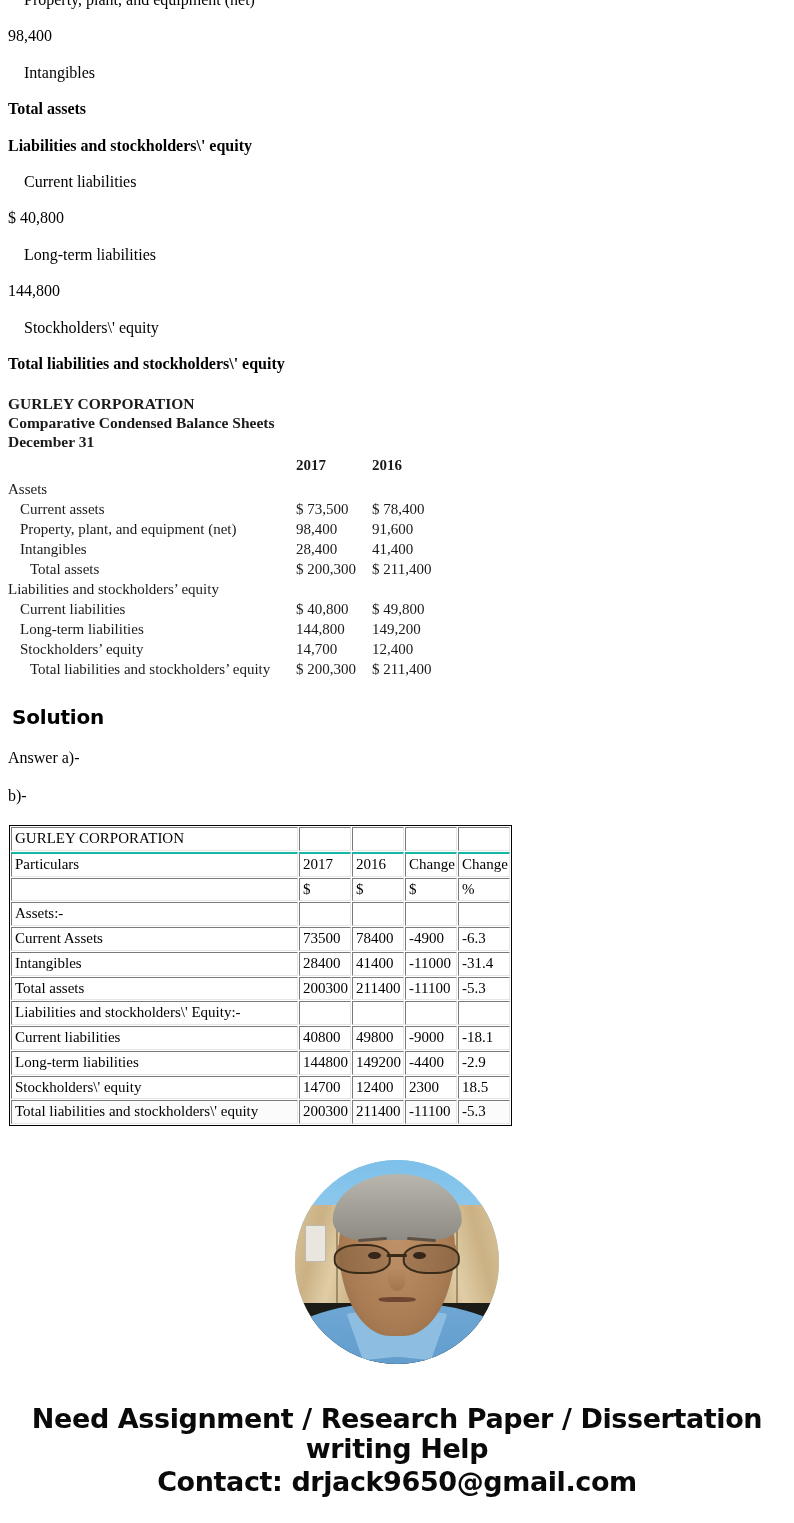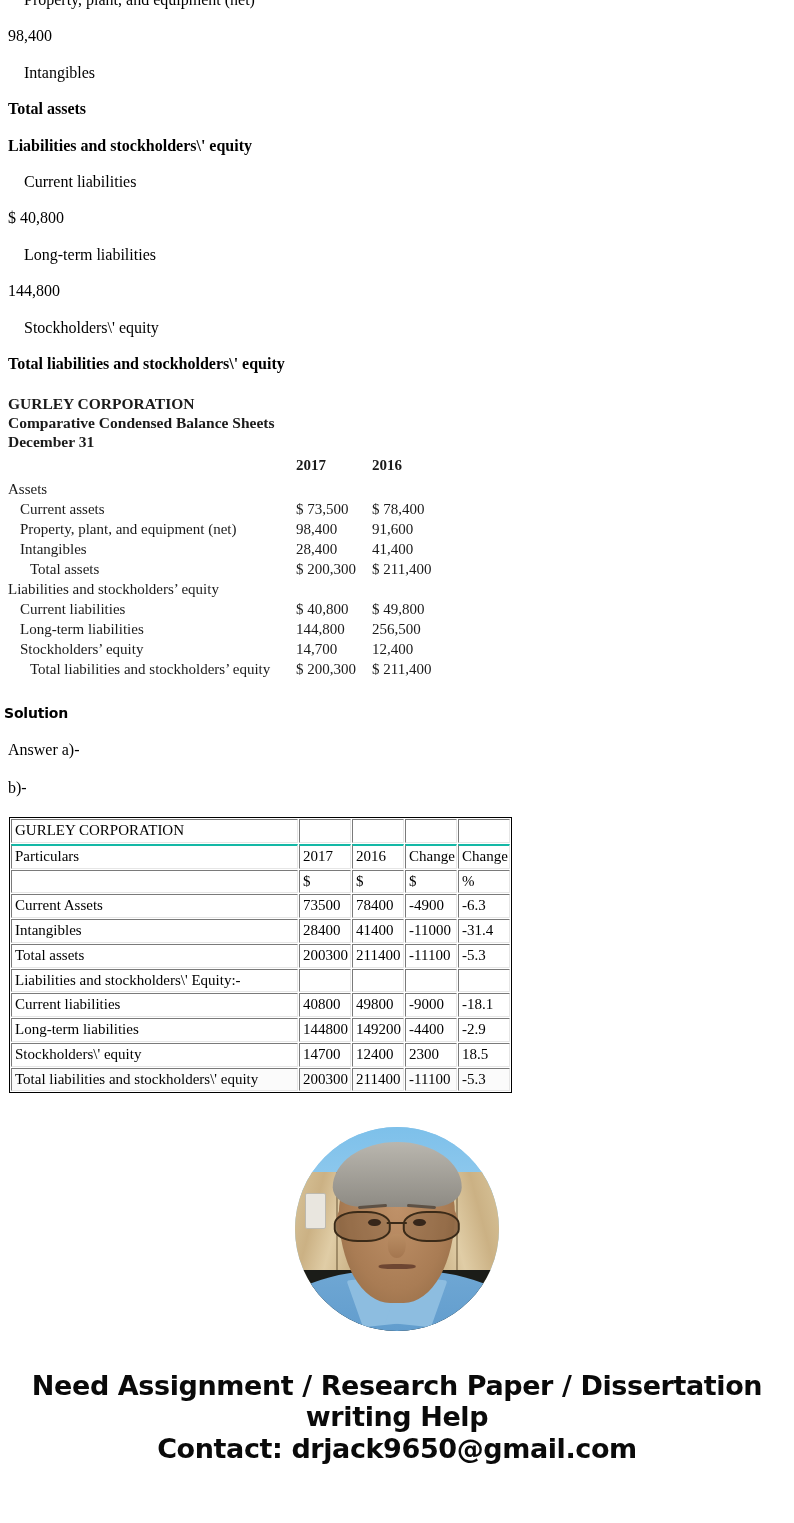--- a/index.html
+++ b/index.html
@@ -72,23 +72,23 @@
   .bs-table tr.hdr td {
     font-weight: bold;
     padding-bottom: 4px;
   }
   .bs-ind1 { padding-left: 12px !important; }
   .bs-ind2 { padding-left: 22px !important; }
 
   
   .solution-h {
     font-family: "DejaVu Sans", "Liberation Sans", sans-serif;
-    font-size: 14px;
+    font-size: 20px;
     font-weight: bold;
-    margin: 26px 0 0 4px;
+    margin: 26px 0 0 12px;
     letter-spacing: -0.2px;
   }
   .answer-line {
     font-family: "Liberation Serif", "DejaVu Serif", serif;
     font-size: 16px;
     margin: 20px 0 0 8px;
   }
 
   
   .ha-wrap {
@@ -333,21 +333,21 @@
           <td class="c-y2"></td>
         </tr>
         <tr>
           <td class="c-label bs-ind1">Current liabilities</td>
           <td class="c-y1">$ 40,800</td>
           <td class="c-y2">$ 49,800</td>
         </tr>
         <tr>
           <td class="c-label bs-ind1">Long-term liabilities</td>
           <td class="c-y1">144,800</td>
-          <td class="c-y2">256,500</td>
+          <td class="c-y2">149,200</td>
         </tr>
         <tr>
           <td class="c-label bs-ind1">Stockholders’ equity</td>
           <td class="c-y1">14,700</td>
           <td class="c-y2">12,400</td>
         </tr>
         <tr>
           <td class="c-label bs-ind2">Total liabilities and stockholders’ equity</td>
           <td class="c-y1">$ 200,300</td>
           <td class="c-y2">$ 211,400</td>
@@ -388,20 +388,27 @@
         </tr>
         <tr>
           <td></td>
           <td>$</td>
           <td>$</td>
           <td>$</td>
           <td>%</td>
         </tr>
       </tbody>
     <tbody id="ha-body">
+        <tr>
+          <td>Assets:-</td>
+          <td></td>
+          <td></td>
+          <td></td>
+          <td></td>
+        </tr>
         <tr>
           <td>Current Assets</td>
           <td>73500</td>
           <td>78400</td>
           <td>-4900</td>
           <td>-6.3</td>
         </tr>
         <tr>
           <td>Intangibles</td>
           <td>28400</td>

